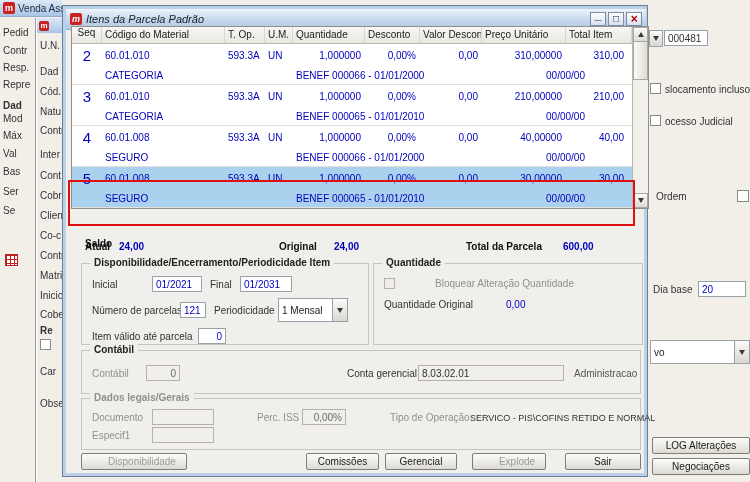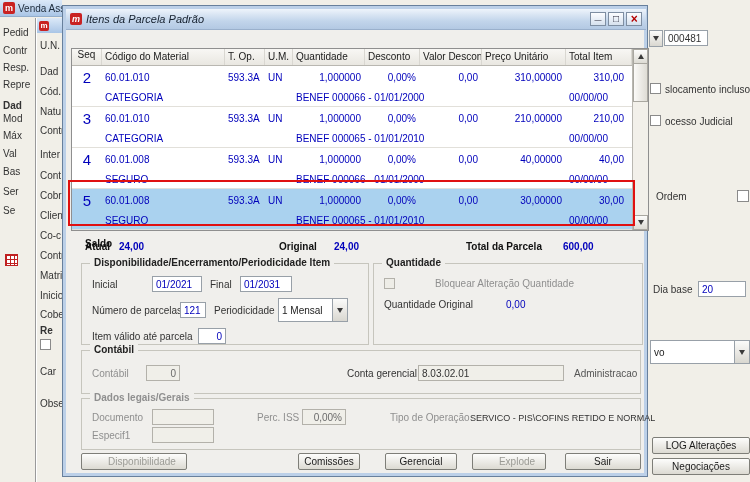--- a/index.html
+++ b/index.html
@@ -57,38 +57,38 @@
     display:flex; align-items:center; gap:4px; padding:0 4px;font-style:italic; }
   .dlg-title { font-size:11px; color:#15202e; white-space:nowrap; }
   .tb-btns { margin-left:auto; display:flex; gap:2px; }
   .wbtn { width:16px; height:14px; border:1px solid #7e8ea2; background:linear-gradient(#fcfdff,#d6e1ee);
     display:flex; align-items:center; justify-content:center; font-size:9px; color:#223; }
   .g-min::before { content:"—"; font-size:7px; font-weight:bold; }
   .g-max::before { content:"□"; font-size:10px; line-height:1; }
   .g-close::before { content:"×"; color:#b40000; font-weight:bold; font-size:12px; line-height:1; }
 
   
-  .grid { position:absolute; left:8px; top:42px; width:578px; height:183px; border:1px solid #8f8f8f; background:#fff; display:flex; }
+  .grid { position:absolute; left:8px; top:20px; width:578px; height:183px; border:1px solid #8f8f8f; background:#fff; display:flex; }
   .grid-main { width:560px; }
   .grid-header { height:17px; display:flex; background:linear-gradient(#f8f7f4,#e9e7e1); border-bottom:1px solid #b9b7b1; }
   .hcell { font-size:10px; color:#1a1a1a; padding:2px 0 0 3px; border-right:1px solid #d9d7d1; overflow:hidden; white-space:nowrap; }
   .row-block { height:41px; border-bottom:1px solid #e2e0da; }
   .row-block.selected { background:#aad2ef; }
   .grid-row { display:flex; }
   .grid-row.main { height:23px; align-items:center; }
   .grid-row.sub { height:17px; align-items:center; }
   .cell { color:#0000bb; font-size:10px; padding-left:3px; white-space:nowrap; overflow:hidden; }
   .num { text-align:right; padding-left:0; padding-right:4px; display:block; }
   .col-seq { width:30px; text-align:center; padding:0; }
   .seq-val { font-size:15px; }
   .col-codigo { width:123px; } .col-top { width:40px; } .col-um { width:28px; }
   .col-qty { width:72px; } .col-desc { width:55px; } .col-vdesc { width:62px; }
   .col-preco { width:84px; } .col-total { width:66px; padding-right:8px; }
   .sub-desc { width:191px; } .sub-benef { width:189px; }
-  .sub-data { flex:1; text-align:right; padding-right:24px; }
+  .sub-data { flex:1; text-align:right; padding-right:47px; }
 
   .vscroll { width:16px; background:#f2f0ea; border-left:1px solid #b9b7b1; display:flex; flex-direction:column; }
   .scroll-btn { height:15px; background:linear-gradient(#fcfcfb,#dddbd4); border:1px solid #a9a7a0; display:flex; align-items:center; justify-content:center; }
   .scroll-btn.down { margin-top:auto; }
   .thumb { height:38px; background:linear-gradient(90deg,#fbfaf8,#dedcd5); border:1px solid #a9a7a0; border-top:none; }
 
   .red-box { position:absolute; left:5px; top:174px; width:567px; height:46px; border:2px solid #e01010; z-index:5; pointer-events:none; }
 
   
   .s-lbl { position:absolute; font-weight:bold; color:#111; white-space:nowrap; }
@@ -359,17 +359,17 @@
     <span class="tb dis abs" style="left:70px; top:10px; width:62px"></span>
     <span class="flabel dis-text abs" style="left:175px; top:13px">Perc. ISS</span>
     <span class="tb dis right abs" style="left:220px; top:10px; width:44px">0,00%</span>
     <span class="flabel dis-text abs" style="left:308px; top:13px">Tipo de Operação</span>
     <span class="flabel abs" style="left:388px; top:14px; font-size:9px; color:#333">SERVICO - PIS\COFINS RETIDO E NORMAL</span>
     <span class="flabel dis-text abs" style="left:10px; top:31px">Especif1</span>
     <span class="tb dis abs" style="left:70px; top:28px; width:62px"></span>
   </div>
 
   <span class="btn dis abs" style="left:18px;  top:447px; width:106px">Disponibilidade</span>
-  <span class="btn abs" style="left:235px; top:447px; width:62px">Comissões</span>
+  <span class="btn abs" style="left:243px; top:447px; width:73px">Comissões</span>
   <span class="btn abs" style="left:322px; top:447px; width:72px">Gerencial</span>
   <span class="btn dis abs" style="left:409px; top:447px; width:74px">Explode</span>
   <span class="btn abs" style="left:502px; top:447px; width:76px">Sair</span>
 </div>
 
 </body></html>

